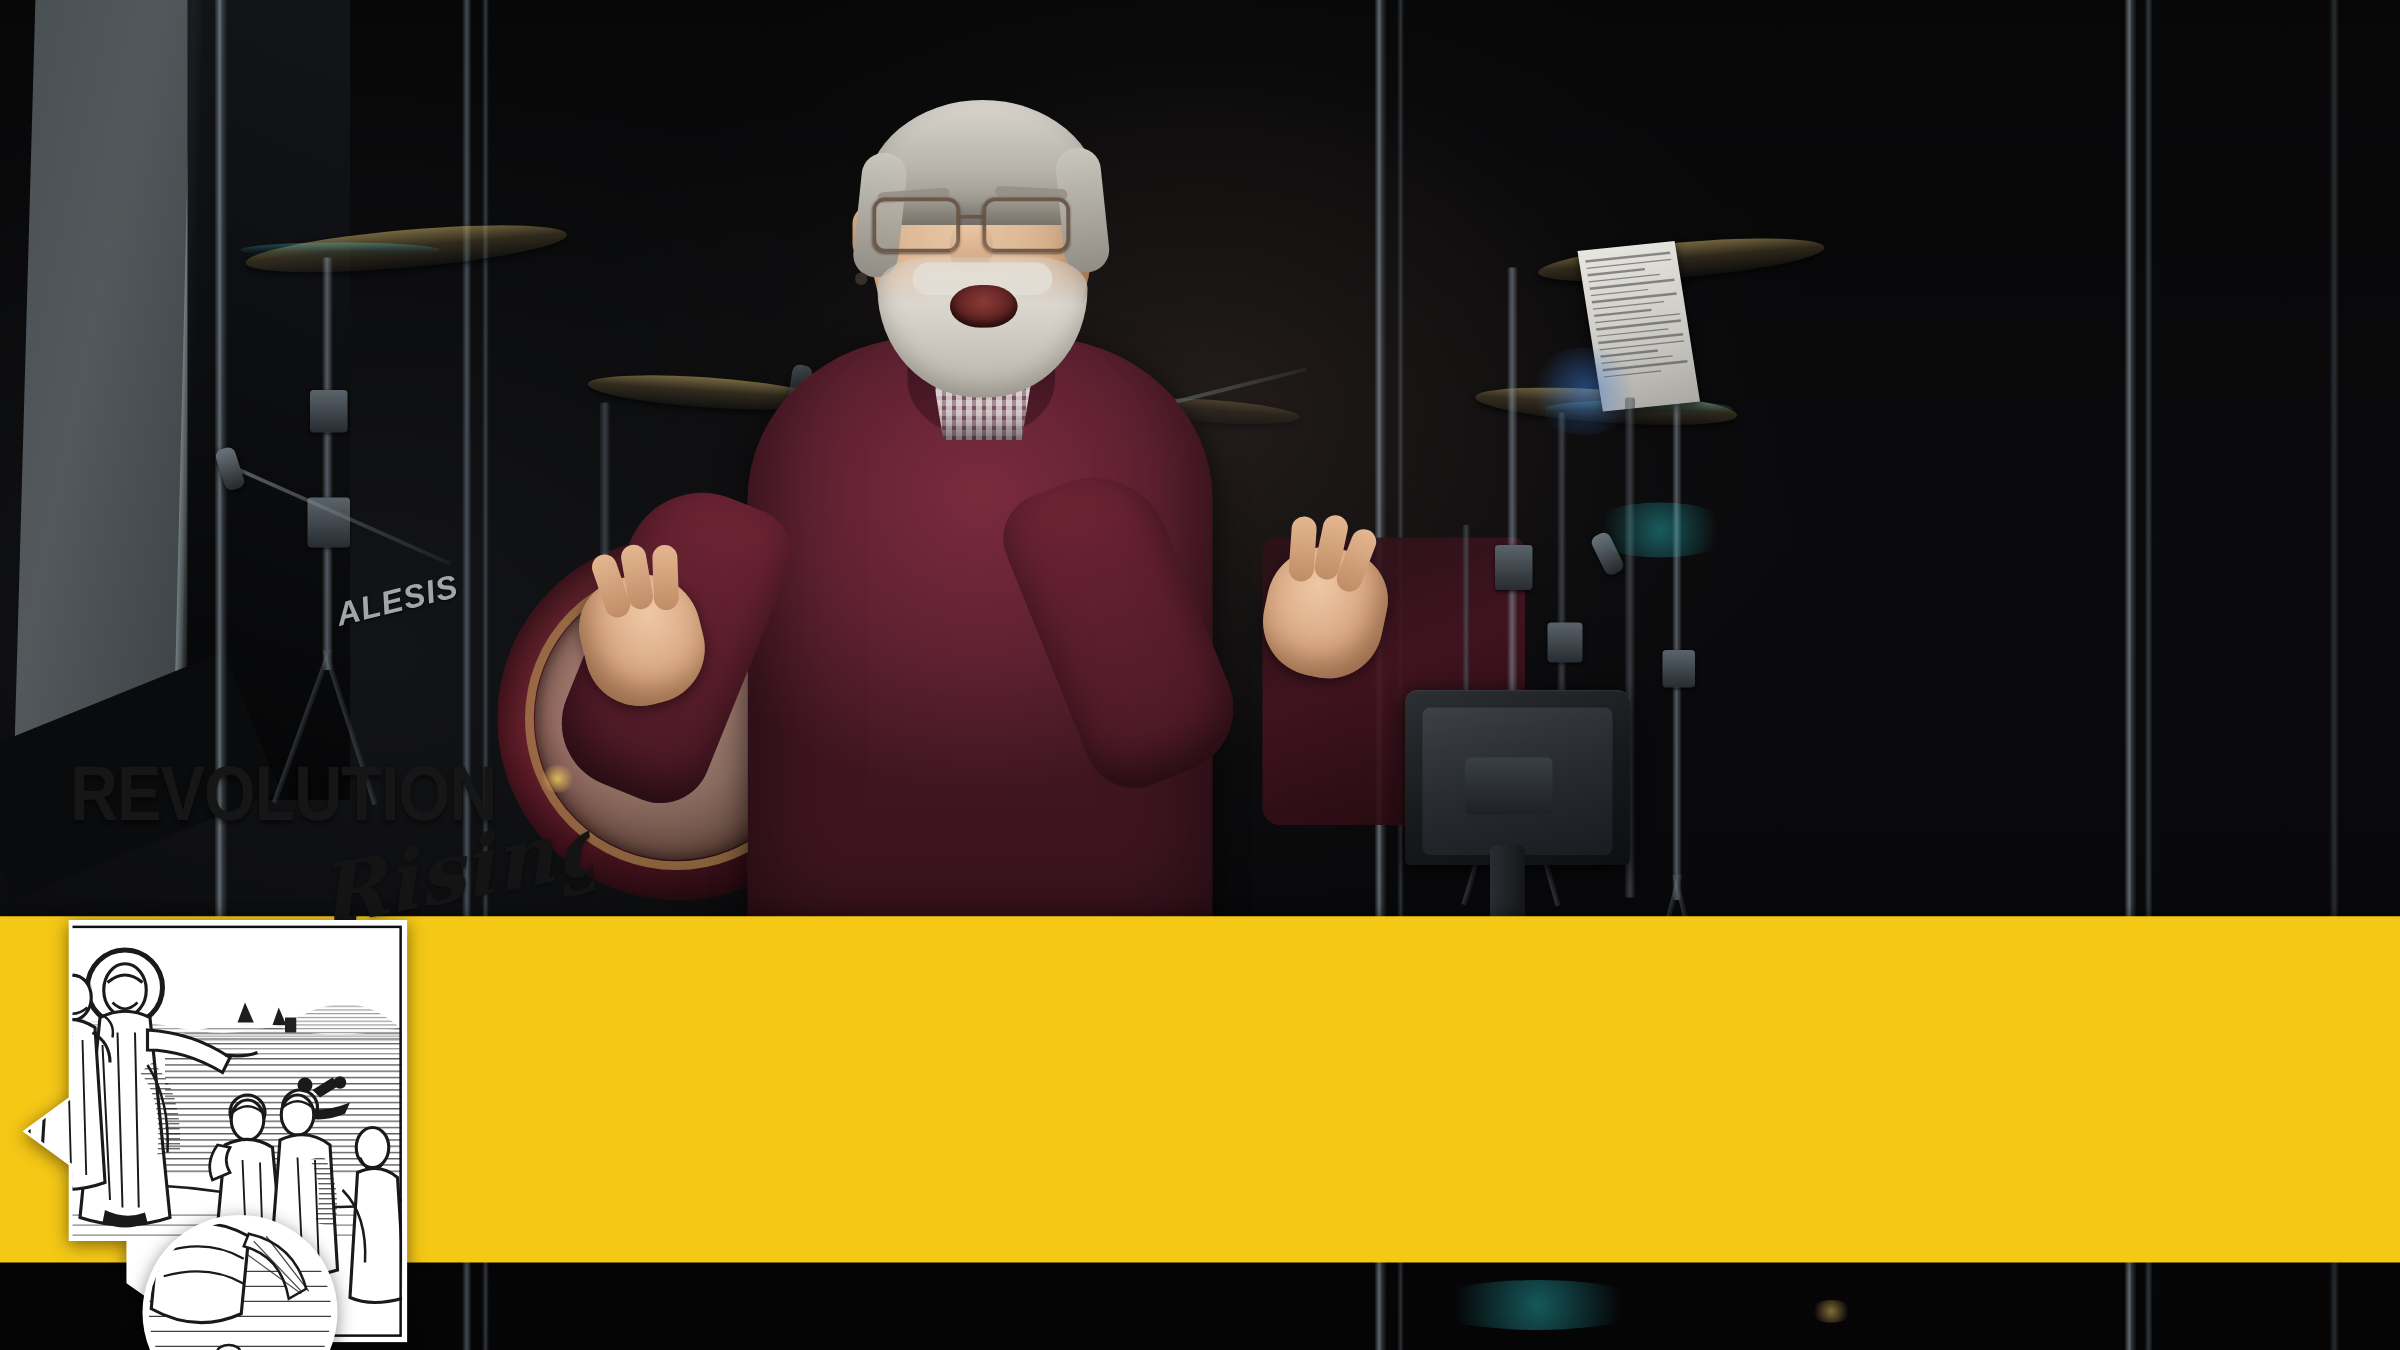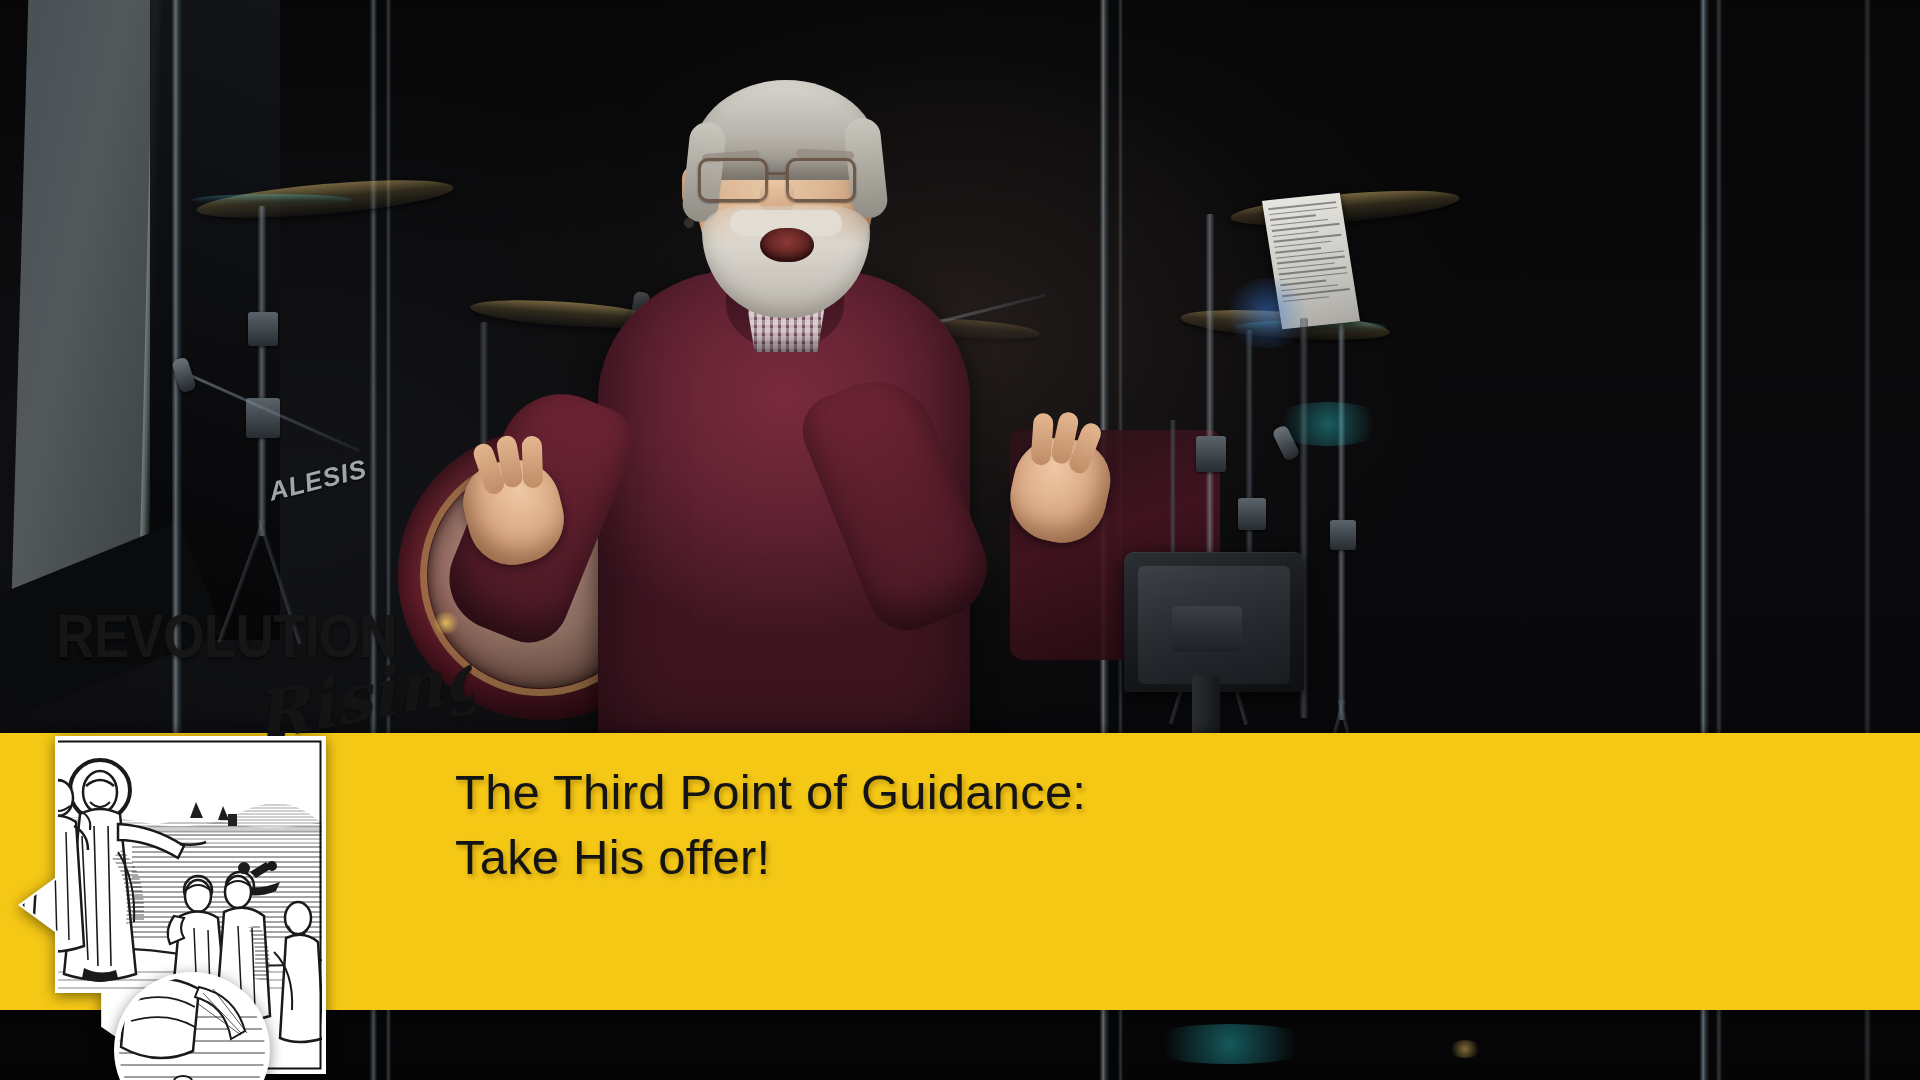--- a/index.html
+++ b/index.html
@@ -504,22 +504,20 @@
       <div class="lav-mic"></div>
 
       <div class="tablet"></div>
       <div class="tablet-screen"></div>
       <div class="tablet-notch"></div>
       <div class="tablet-stand-arm"></div>
     </div>
   </div>
 
   <div class="banner"></div>
-  <div class="banner-text">The Third Point of Guidance:
-Take His offer!</div>
 
   <div class="logo-wrap">
     <div class="logo-revolution">REVOLUTION</div>
     <div class="logo-rising">
       <svg width="210" height="100" viewBox="0 0 210 100" aria-hidden="true">
         <text x="4" y="72" font-family="DejaVu Serif, serif" font-size="66" font-style="italic" font-weight="bold" fill="#141414" transform="rotate(-5 4 72) skewX(-8)">Rising</text>
       </svg>
     </div>
   </div>
 

